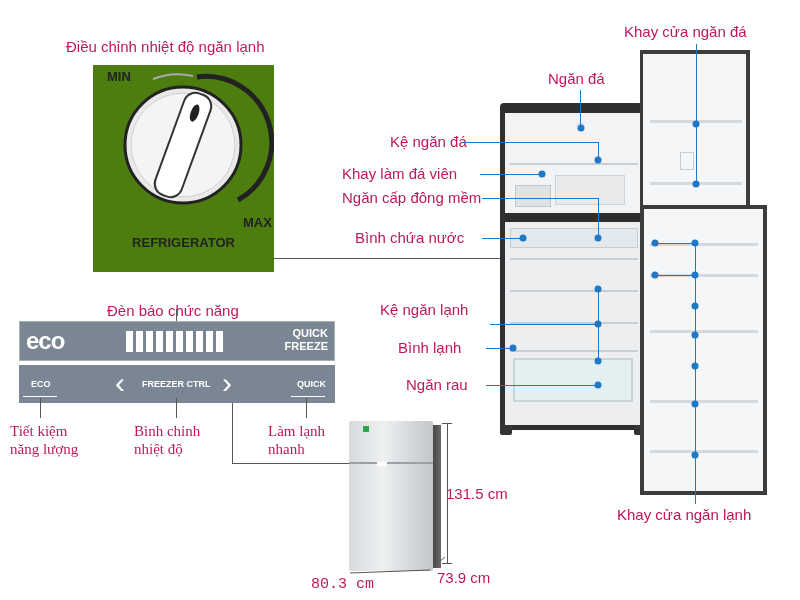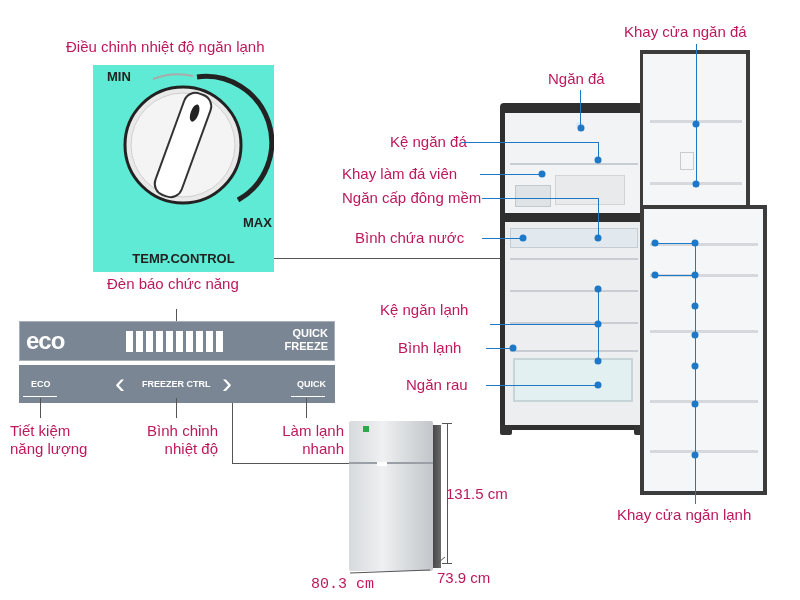--- a/index.html
+++ b/index.html
@@ -1,23 +1,23 @@
 <!DOCTYPE html>
 <html><head>
 <meta charset="utf-8">
 <style>
   * { box-sizing: border-box; margin: 0; padding: 0; }
   html, body { width: 800px; height: 600px; background: #ffffff; overflow: hidden; }
   body { position: relative; font-family: "Liberation Sans", "DejaVu Sans", sans-serif; color: #333333; }
   .abs { position: absolute; }
   .lbl { position: absolute; font-size: 15px; color: #be185d; white-space: nowrap; line-height: 1.2; }
-  .lbl.center { text-align: right; }
-
-  
-  .dial-panel { position: absolute; left: 93px; top: 65px; width: 181px; height: 207px; background: #5eead4; }
+  .lbl.center { text-align: left; font-family: Liberation Serif, serif; }
+
+  
+  .dial-panel { position: absolute; left: 93px; top: 65px; width: 181px; height: 207px; background: #4d7c0f; }
   .dial-text { position: absolute; font-weight: bold; color: #222; font-size: 13px; line-height: 1.2; }
   .dial-sub { position: absolute; left: 0; width: 181px; text-align: center; font-weight: bold; color: #222; font-size: 13px; line-height: 1.15; }
 
   
   .ctrl-panel { position: absolute; left: 19px; top: 321px; width: 316px; height: 40px; background: #7b8694; border: 1px solid #a9b0b8; }
   .ctrl-eco { position: absolute; left: 6px; top: 5px; font-size: 24px; font-weight: bold; color: #fff; letter-spacing: -1px; }
   .ctrl-small { position: absolute; color: #fff; font-size: 15px; font-weight: bold; margin-top: 28px; }
   .bar { position: absolute; top: 9px; width: 7px; height: 21px; background: #fff; }
   .ctrl-quick { position: absolute; right: 6px; top: 5px; text-align: right; font-size: 11px; font-weight: bold; color: #fff; line-height: 1.2; }
 
@@ -57,26 +57,26 @@
     <circle cx="90" cy="80" r="58" fill="#e9e9e9" stroke="#222" stroke-width="3"></circle>
     <circle cx="90" cy="80" r="52" fill="#f4f4f4" stroke="#cfcfcf" stroke-width="1"></circle>
 
     <g transform="rotate(20 90 80)">
       <rect x="76" y="26" width="28" height="108" rx="12" fill="#ffffff" stroke="#333" stroke-width="2"></rect>
       <ellipse cx="90" cy="46" rx="4" ry="9" fill="#222"></ellipse>
     </g>
   </svg>
   <div class="dial-text" style="left:14px; top:4px;">MIN</div>
   <div class="dial-text" style="left:150px; top:150px;">MAX</div>
-  <div class="dial-sub" style="top:187px;">TEMP.CONTROL</div>
+  <div class="dial-sub" style="top:171px;">REFRIGERATOR</div>
 </div>
 
 <div class="gline" style="left:274px; top:258px; width:350px; height:1px;"></div>
 
-<div class="lbl" style="left:107px; top:275px;">Đèn báo chức năng</div>
+<div class="lbl" style="left:107px; top:302px;">Đèn báo chức năng</div>
 <div class="gline" style="left:176px; top:309px; width:1px; height:14px;"></div>
 
 <div class="ctrl-panel">
   <div class="ctrl-eco">eco</div>
   <div class="ctrl-small" style="left:80px; top:15px;">MIN.</div>
   <div class="bar" style="left:106px;"></div>
   <div class="bar" style="left:116px;"></div>
   <div class="bar" style="left:126px;"></div>
   <div class="bar" style="left:136px;"></div>
   <div class="bar" style="left:146px;"></div>

